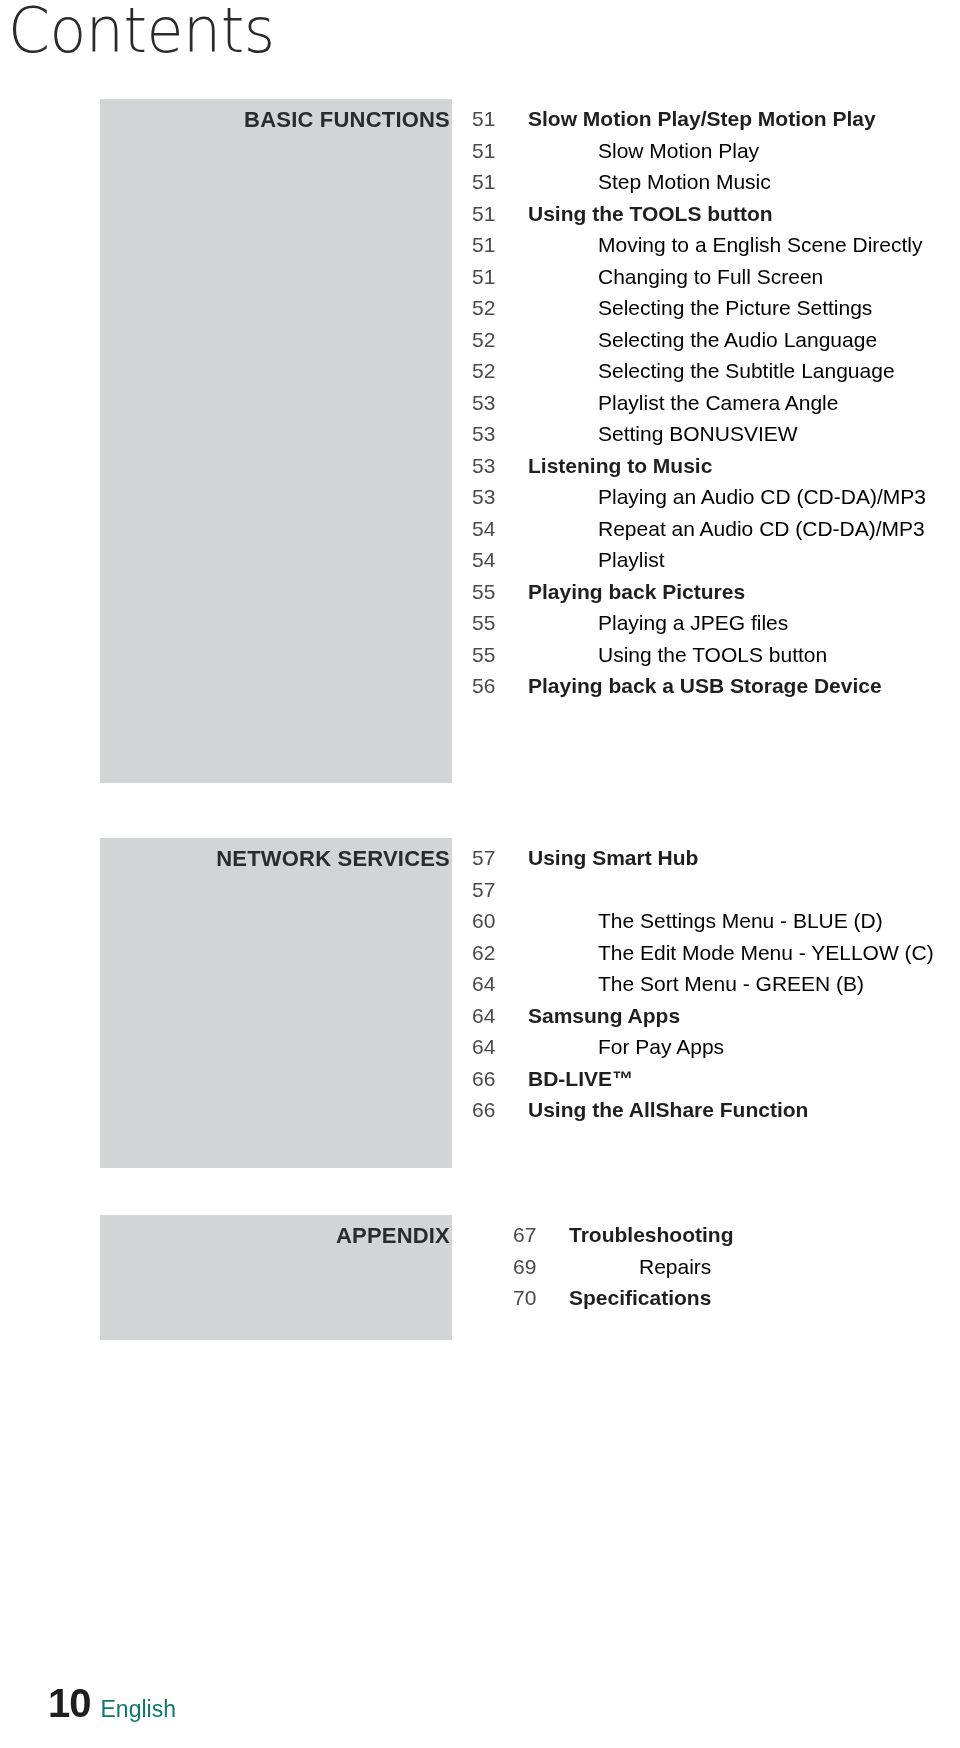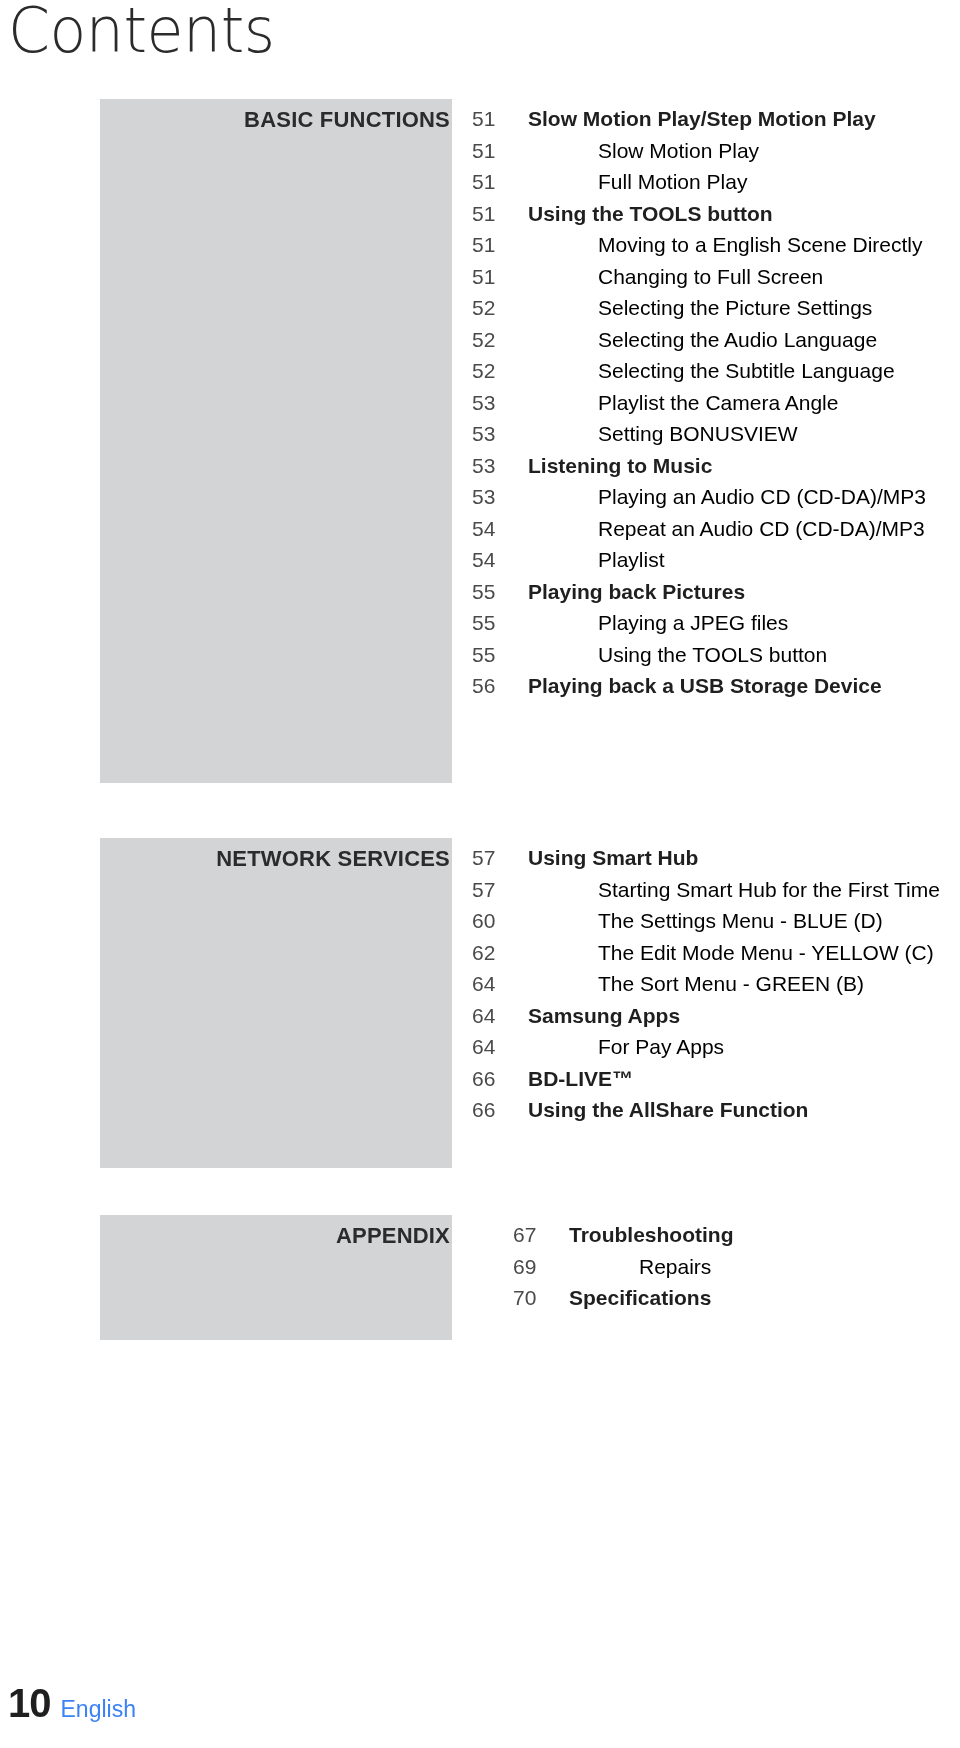--- a/index.html
+++ b/index.html
@@ -105,25 +105,26 @@
     bottom: 22px;
     display: flex;
     align-items: baseline;
     gap: 10px;
   }
   .footer-number {
     font-size: 40px;
     font-weight: bold;
     color: #1f1f1f;
     letter-spacing: -1px;
+    margin-left: 40px;
   }
   .footer-lang {
     font-size: 23px;
     font-weight: normal;
-    color: #3b82f6;
+    color: #0f766e;
   }
 </style>
 </head>
 <body>
 
 <div class="page-title">Contents</div>
 
 <div class="sections" id="sections-root">
     <div class="section" style="top: 99px;">
       <div class="section-box" style="height: 684px; background: rgb(211, 212, 214);"></div>
@@ -132,21 +133,21 @@
         <div class="entry level-1">
           <span class="page-num">51</span>
           <span class="entry-label">Slow Motion Play/Step Motion Play</span>
         </div>
         <div class="entry level-2">
           <span class="page-num">51</span>
           <span class="entry-label">Slow Motion Play</span>
         </div>
         <div class="entry level-2">
           <span class="page-num">51</span>
-          <span class="entry-label">Full Motion Play</span>
+          <span class="entry-label">Step Motion Music</span>
         </div>
         <div class="entry level-1">
           <span class="page-num">51</span>
           <span class="entry-label">Using the TOOLS button</span>
         </div>
         <div class="entry level-2">
           <span class="page-num">51</span>
           <span class="entry-label">Moving to a English Scene Directly</span>
         </div>
         <div class="entry level-2">
@@ -210,21 +211,20 @@
     <div class="section" style="top: 838px;">
       <div class="section-box" style="height: 330px; background: rgb(211, 212, 214);"></div>
       <div class="section-title">NETWORK SERVICES</div>
       <div class="entries" style="top: 4px;">
         <div class="entry level-1">
           <span class="page-num">57</span>
           <span class="entry-label">Using Smart Hub</span>
         </div>
         <div class="entry level-2">
           <span class="page-num">57</span>
-          <span class="entry-label">Starting Smart Hub for the First Time</span>
         </div>
         <div class="entry level-2">
           <span class="page-num">60</span>
           <span class="entry-label">The Settings Menu - BLUE (D)</span>
         </div>
         <div class="entry level-2">
           <span class="page-num">62</span>
           <span class="entry-label">The Edit Mode Menu - YELLOW (C)</span>
         </div>
         <div class="entry level-2">

